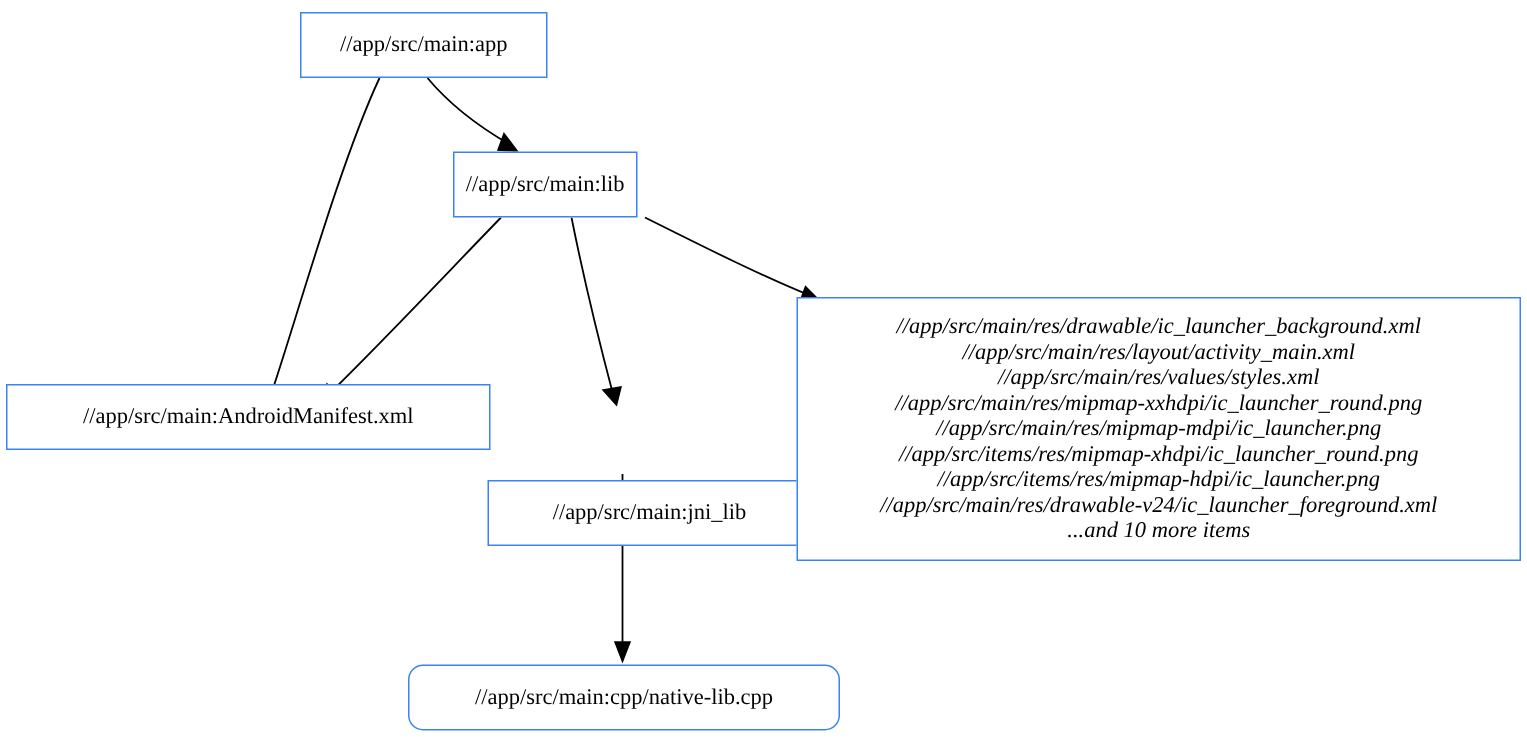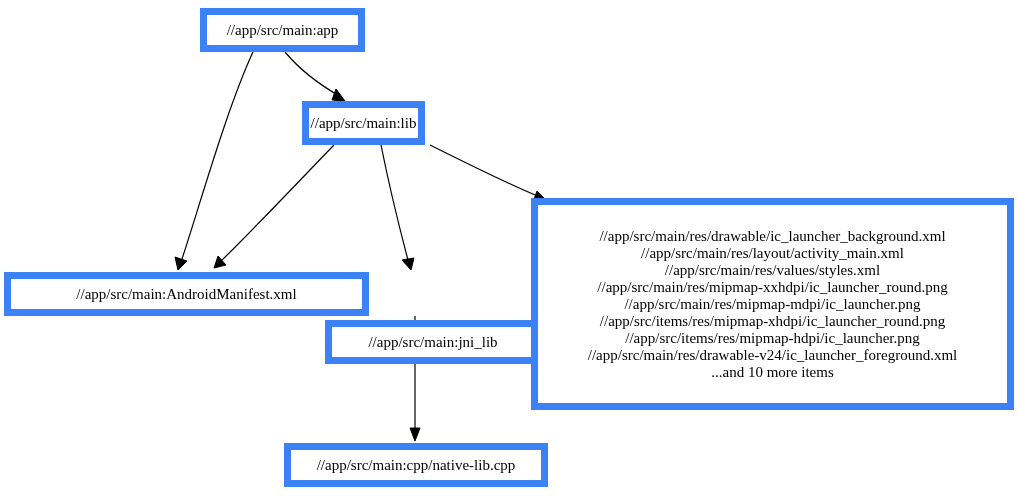--- a/index.html
+++ b/index.html
@@ -11,21 +11,21 @@
     position: relative;
     width: 1018px;
     height: 496px;
     background: #ffffff;
     font-family: "Liberation Serif", serif;
     overflow: hidden;
   }
   .node {
     position: absolute;
     box-sizing: border-box;
-    border: 7px solid #3b82f6;
+    border: 1px solid #3b82f6;
     background: #ffffff;
     color: #000000;
     display: flex;
     flex-direction: column;
     align-items: center;
     justify-content: center;
     text-align: right;
     font-size: 15px;
     line-height: 17px;
     white-space: pre;
@@ -86,37 +86,37 @@
   </svg>
 
   <div class="node" style="left:200px; top:8px; width:165px; height:44px;">
     <span class="line">//app/src/main:app</span>
   </div>
 
   <div class="node" style="left:302px; top:101px; width:123px; height:44px;">
     <span class="line">//app/src/main:lib</span>
   </div>
 
-  <div class="node" style="left:4px; top:272px; width:365px; height:44px;">
+  <div class="node" style="left:4px; top:256px; width:323px; height:44px;">
     <span class="line">//app/src/main:AndroidManifest.xml</span>
   </div>
 
   <div class="node" style="left:325px; top:272px; width:216px; height:44px;margin-top:48px;">
     <span class="line">//app/src/main:jni_lib</span>
   </div>
 
-  <div class="node" style="left:531px; top:198px; width:483px; height:212px;">
+  <div class="node" style="left:531px; top:198px; width:483px; height:176px;font-style:italic;">
     <span class="line">//app/src/main/res/drawable/ic_launcher_background.xml</span>
     <span class="line">//app/src/main/res/layout/activity_main.xml</span>
     <span class="line">//app/src/main/res/values/styles.xml</span>
     <span class="line">//app/src/main/res/mipmap-xxhdpi/ic_launcher_round.png</span>
     <span class="line">//app/src/main/res/mipmap-mdpi/ic_launcher.png</span>
     <span class="line">//app/src/items/res/mipmap-xhdpi/ic_launcher_round.png</span>
     <span class="line">//app/src/items/res/mipmap-hdpi/ic_launcher.png</span>
     <span class="line">//app/src/main/res/drawable-v24/ic_launcher_foreground.xml</span>
     <span class="line">...and 10 more items</span>
   </div>
 
-  <div class="node" style="left:284px; top:443px; width:264px; height:44px;">
+  <div class="node" style="left:272px; top:443px; width:288px; height:44px;border-radius:10px;">
     <span class="line">//app/src/main:cpp/native-lib.cpp</span>
   </div>
 
 </div>
 
 </body></html>

